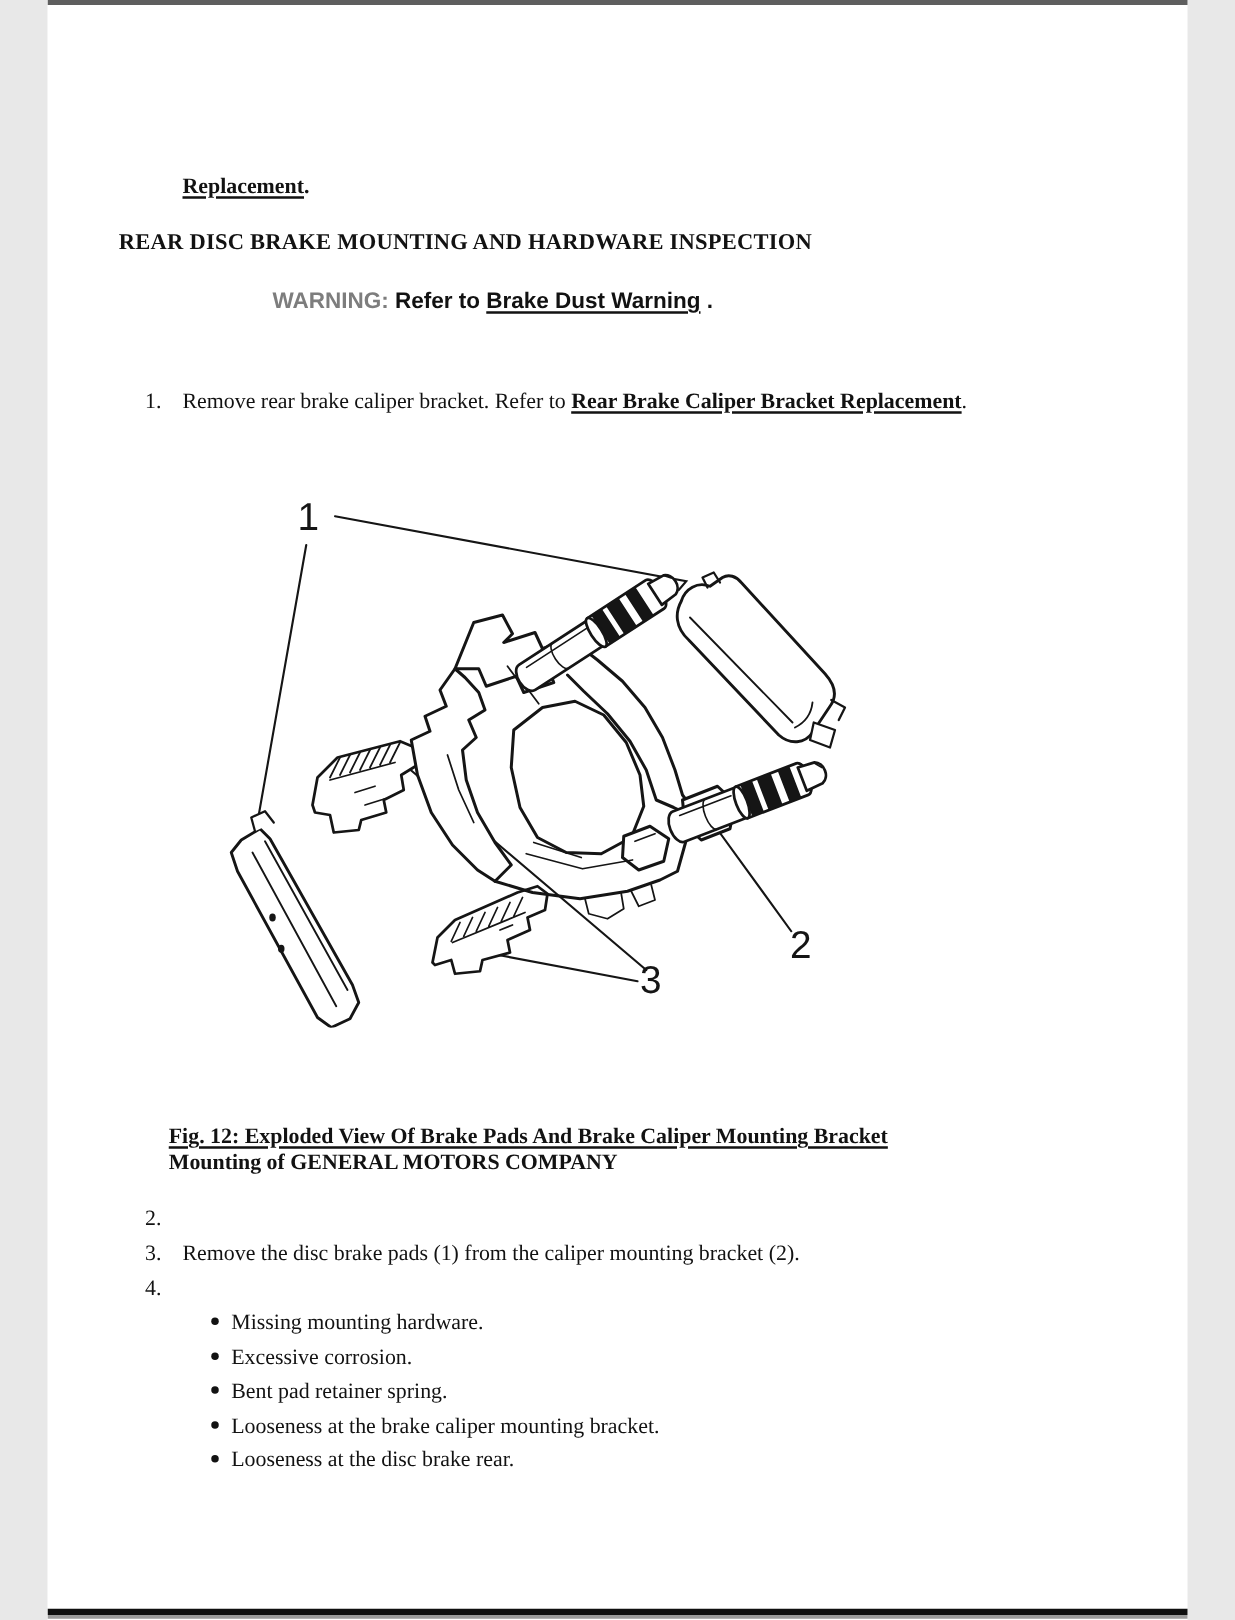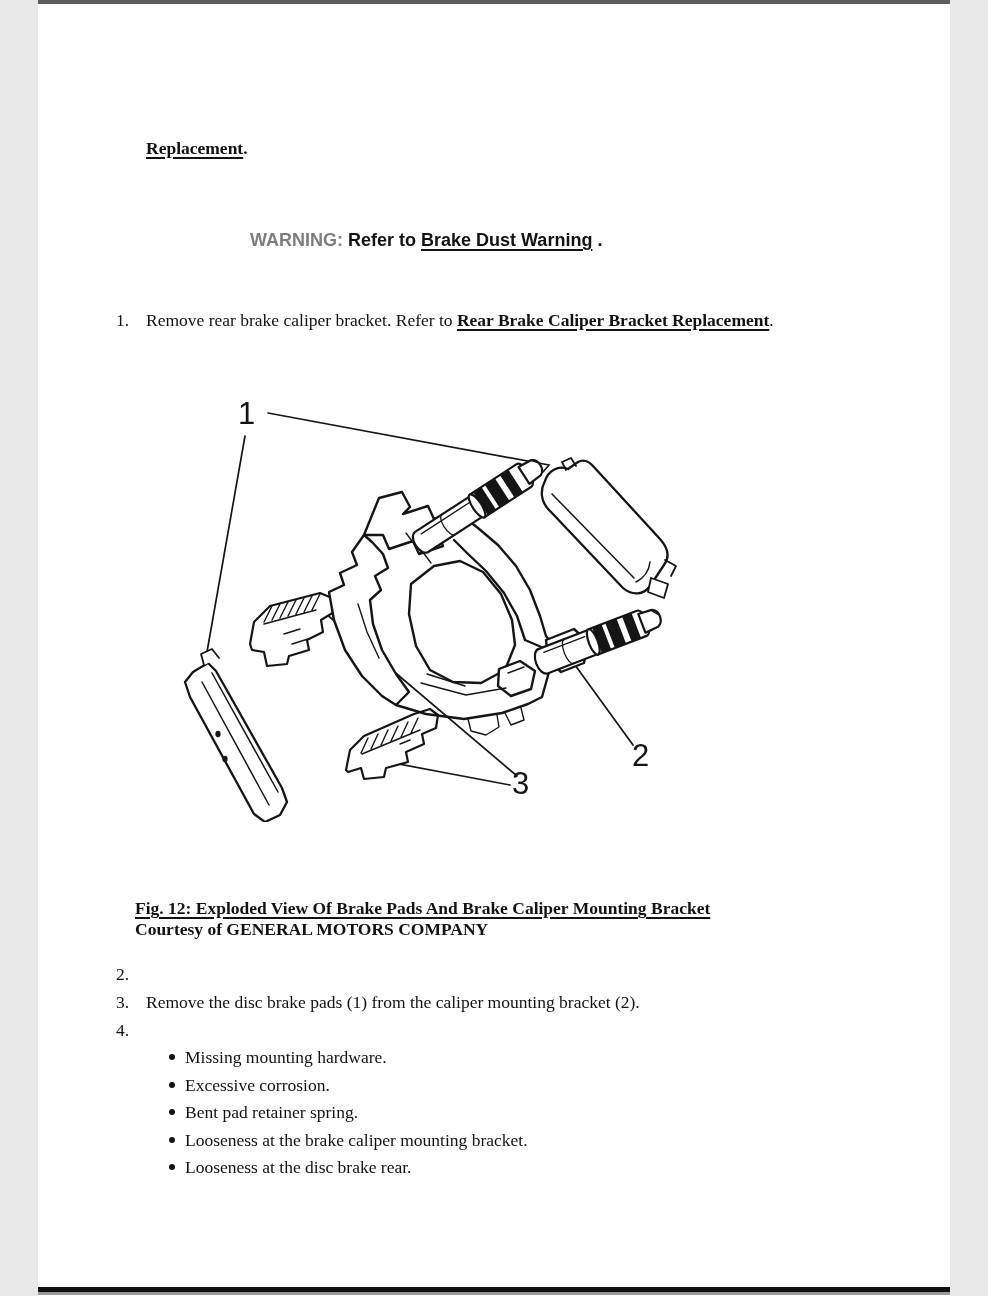--- a/index.html
+++ b/index.html
@@ -17,21 +17,21 @@
   .bar-bottom{top:1287px;height:5px;background:#0f0f0f;}
   .bar-bottom-shadow{top:1292px;height:3px;background:#9a9a9a;}
 
   .tline{position:absolute;white-space:nowrap;font-size:17.5px;line-height:22px;}
   .b{font-weight:bold;}
   .u{text-decoration:underline;text-decoration-thickness:1.5px;text-underline-offset:3px;}
 
   .l-repl{top:137px;left:108px;font-weight:bold;}
   .l-heading{top:182px;left:57px;font-size:18px;font-weight:bold;letter-spacing:.2px;}
   .l-warning{top:229px;left:180px;font-family:"Liberation Sans",sans-serif;font-size:18px;font-weight:bold;}
-  .warn-label{color:#7d7d7d;margin-left:32px;}
+  .warn-label{color:#7d7d7d;}
 
   .stepnum{position:absolute;left:78px;}
   .steptxt{position:absolute;left:108px;}
   .s1{top:309px;} .s2{top:963px;} .s3{top:991px;} .s4{top:1019px;}
 
   .l-cap1{top:897px;left:97px;font-weight:bold;}
   .l-cap2{top:918px;left:97px;font-weight:bold;}
 
   .dot{position:absolute;left:131px;width:6px;height:6px;border-radius:50%;background:#121212;}
   .btxt{position:absolute;left:147px;}
@@ -43,20 +43,21 @@
 </style>
 </head>
 <body>
 
 <div class="page">
 
   <div class="hbar bar-top"></div>
 
   <div class="tline l-repl"><span class="u">Replacement</span><span>.</span></div>
 
+  <div class="tline l-heading">REAR DISC BRAKE MOUNTING AND HARDWARE INSPECTION</div>
 
   <div class="tline l-warning"><span class="warn-label">WARNING:</span><span> Refer to </span><span class="u">Brake Dust Warning</span><span> .</span></div>
 
   <div class="tline stepnum s1">1.</div>
   <div class="tline steptxt s1"><span>Remove rear brake caliper bracket. Refer to </span><span class="b u">Rear Brake Caliper Bracket Replacement</span><span>.</span></div>
 
   <div class="figwrap">
     <svg width="520" height="440" viewBox="0 0 520 440">
 
       <g stroke="#151515" stroke-width="1.7" fill="none" stroke-linecap="round">
@@ -127,21 +128,21 @@
         <path stroke-width="1.8" d="M497,178 L508,184 L503,194"></path>
       </g>
 
       <text x="70" y="42">1</text>
       <text x="464" y="384">2</text>
       <text x="344" y="412">3</text>
     </svg>
   </div>
 
   <div class="tline l-cap1"><span class="u">Fig. 12: Exploded View Of Brake Pads And Brake Caliper Mounting Bracket</span></div>
-  <div class="tline l-cap2">Courtesy of GENERAL MOTORS COMPANY</div>
+  <div class="tline l-cap2">Mounting of GENERAL MOTORS COMPANY</div>
 
   <div class="tline stepnum s2">2.</div>
 
   <div class="tline stepnum s3">3.</div>
   <div class="tline steptxt s3">Remove the disc brake pads (1) from the caliper mounting bracket (2).</div>
 
   <div class="tline stepnum s4">4.</div>
 
   <div class="dot d1"></div>
   <div class="tline btxt bl1">Missing mounting hardware.</div>

